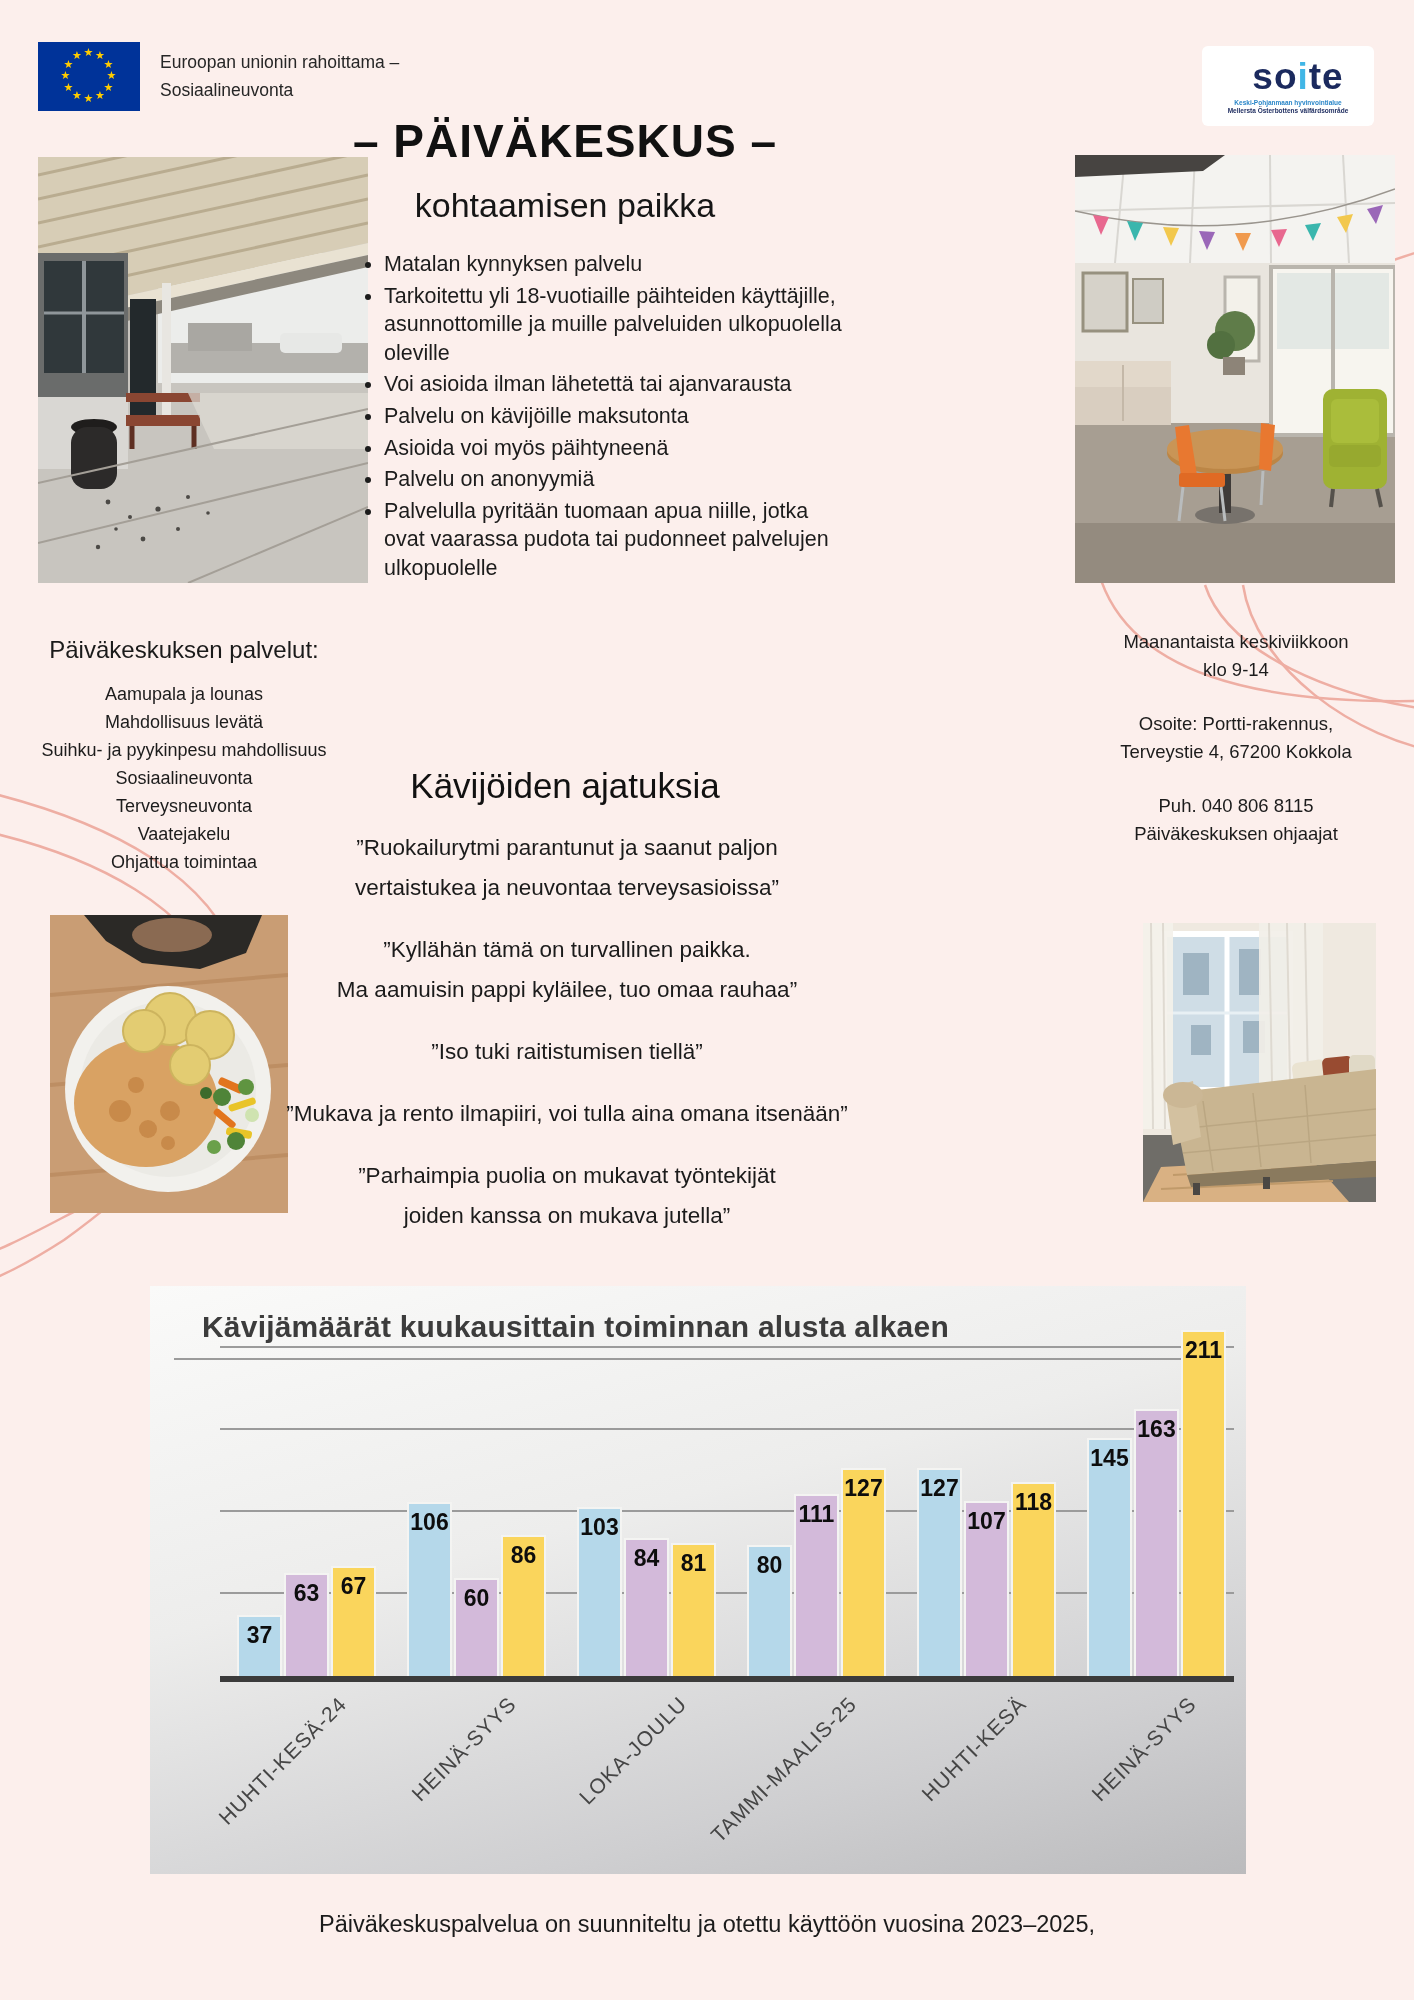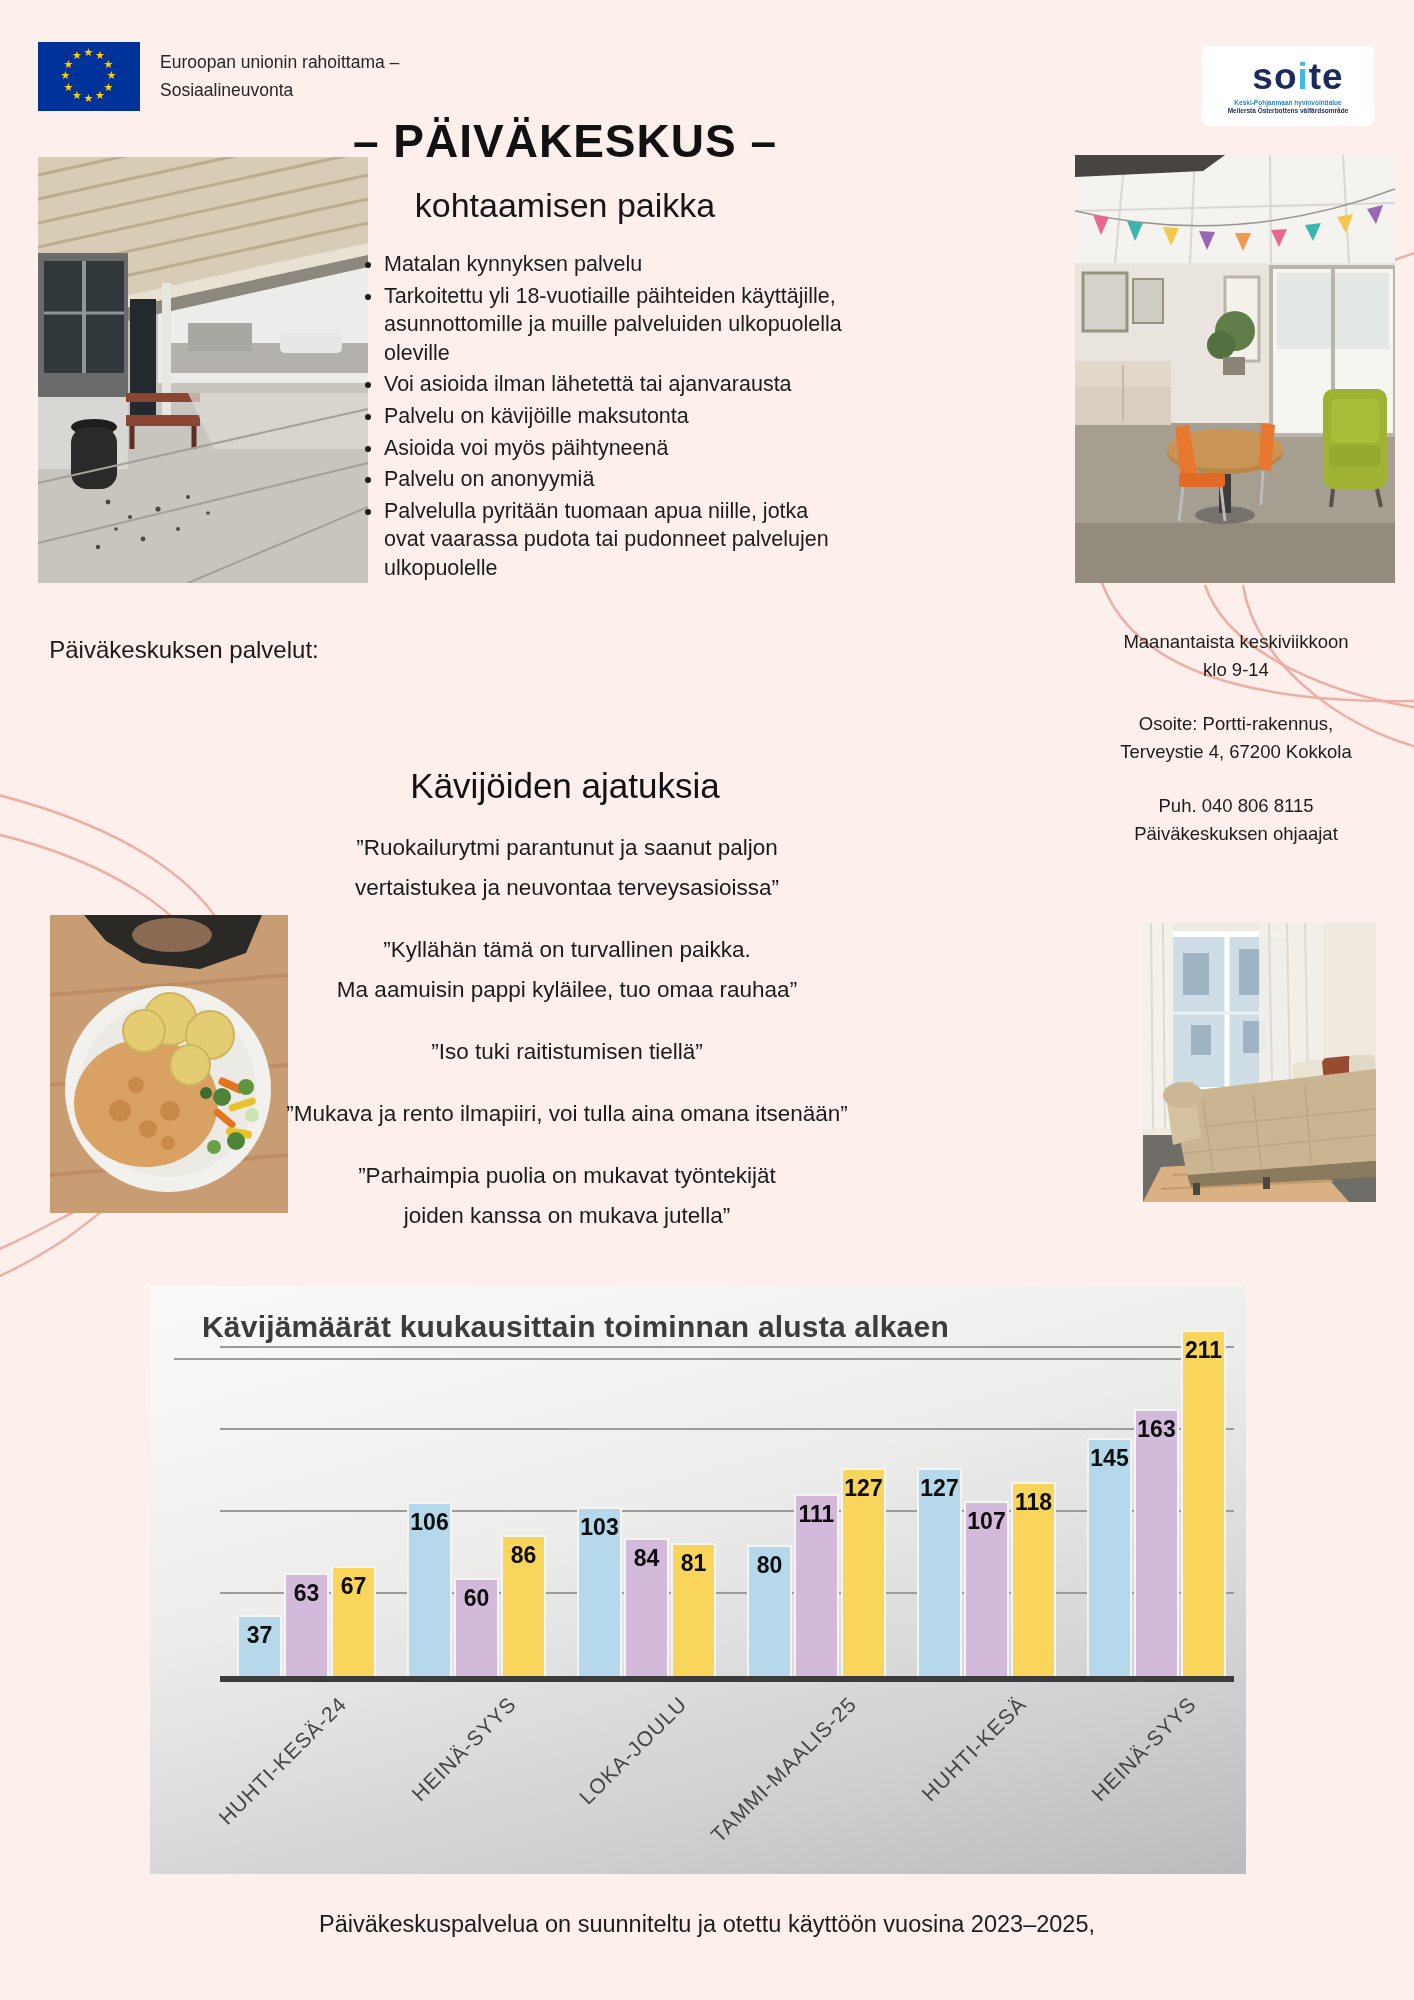--- a/index.html
+++ b/index.html
@@ -229,20 +229,29 @@
         <li>Voi asioida ilman lähetettä tai ajanvarausta</li>
         <li>Palvelu on kävijöille maksutonta</li>
         <li>Asioida voi myös päihtyneenä</li>
         <li>Palvelu on anonyymiä</li>
         <li>Palvelulla pyritään tuomaan apua niille, jotka ovat vaarassa pudota tai pudonneet palvelujen ulkopuolelle</li>
       </ul>
   </div>
 
   <div class="services">
     <h3 class="services-heading">Päiväkeskuksen palvelut:</h3>
+    <div>
+        <div class="service-item">Aamupala ja lounas</div>
+        <div class="service-item">Mahdollisuus levätä</div>
+        <div class="service-item">Suihku- ja pyykinpesu mahdollisuus</div>
+        <div class="service-item">Sosiaalineuvonta</div>
+        <div class="service-item">Terveysneuvonta</div>
+        <div class="service-item">Vaatejakelu</div>
+        <div class="service-item">Ohjattua toimintaa</div>
+      </div>
   </div>
 
   <div class="contact">
       <div class="contact-group">
         <div>Maanantaista keskiviikkoon</div>
         <div>klo 9-14</div>
       </div>
       <div class="contact-group">
         <div>Osoite: Portti-rakennus,</div>
         <div>Terveystie 4, 67200 Kokkola</div>

